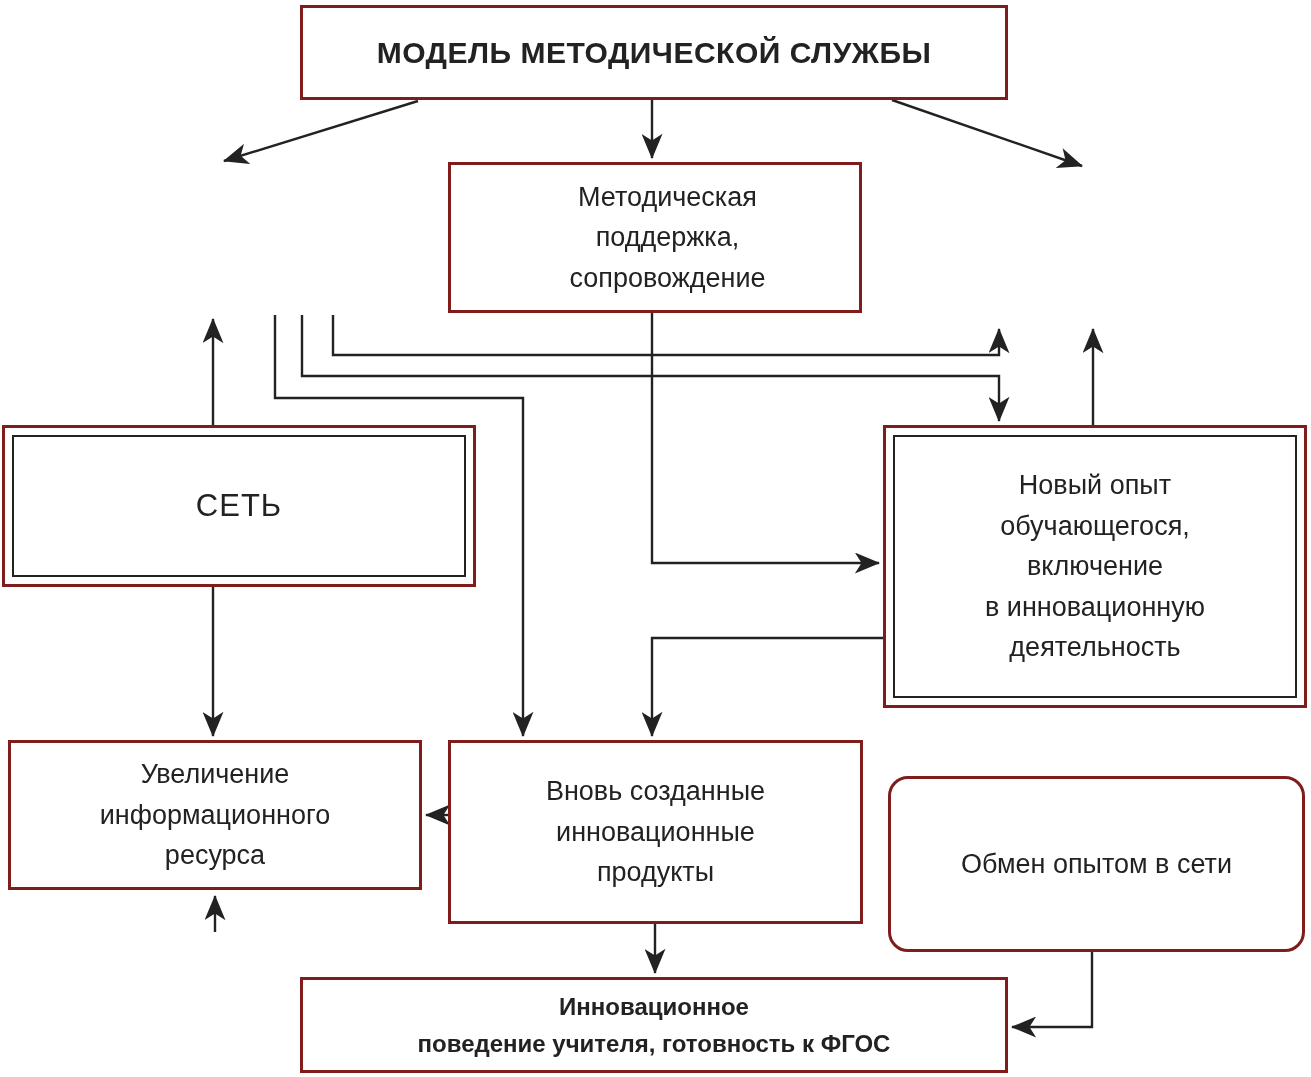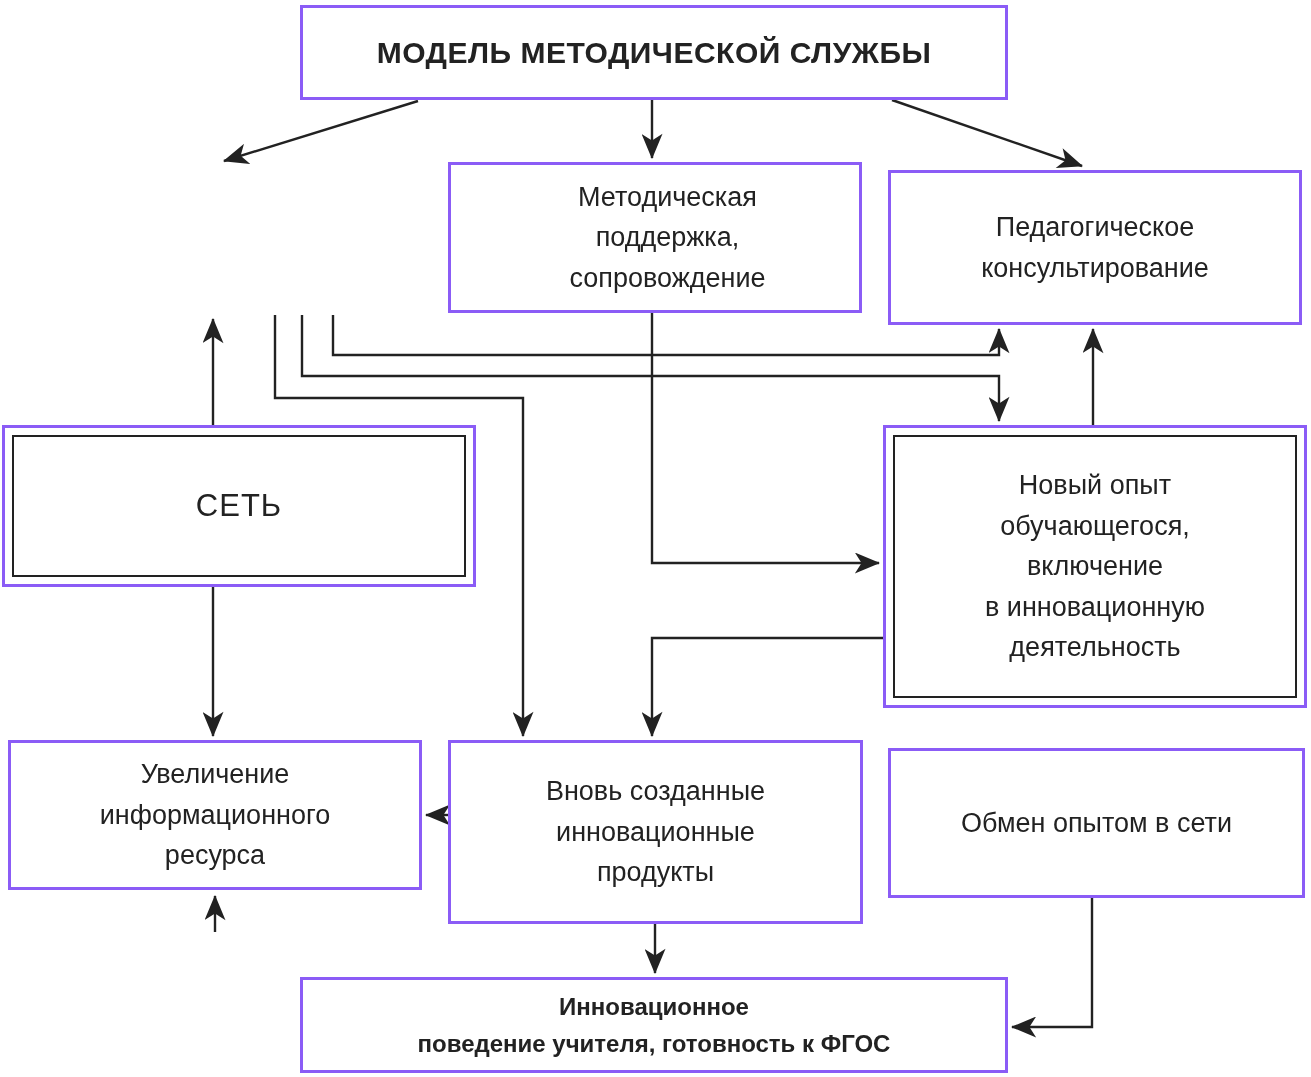--- a/index.html
+++ b/index.html
@@ -9,21 +9,21 @@
     background:#ffffff;
     font-family:"Liberation Sans","DejaVu Sans",sans-serif;
     color:#222222;
     overflow:hidden;
   }
   svg.connectors{position:absolute;left:0;top:0;width:1311px;height:1077px;z-index:1;}
   .edge{fill:none;stroke:#222222;stroke-width:2.4px;}
   .node{
     position:absolute;
     box-sizing:border-box;
-    border:3px solid #8b5cf6;
+    border:3px solid #7f1d1d;
     background:#ffffff;
     display:flex;align-items:center;justify-content:center;
     text-align:center;
     font-size:27px;line-height:1.5;
     white-space:pre-line;
     z-index:2;
   }
   .node.double{padding:7px;}
   .node.double .inner{
     box-sizing:border-box;
@@ -33,21 +33,21 @@
     white-space:pre-line;
   }
   #node-model{left:300px;top:5px;width:708px;height:95px;font-weight:bold;font-size:30px;letter-spacing:.5px;}
   #node-module-choice{left:8px;top:163px;width:412px;height:152px;}
   #node-method-support{left:448px;top:162px;width:414px;height:151px;padding-left:25px;}
   #node-pedagogical{left:888px;top:170px;width:414px;height:155px;}
   #node-network{left:2px;top:425px;width:474px;height:162px;font-size:31px;letter-spacing:1px;}
   #node-new-experience{left:883px;top:425px;width:424px;height:283px;}
   #node-info-resource{left:8px;top:740px;width:414px;height:150px;}
   #node-new-products{left:448px;top:740px;width:415px;height:184px;}
-  #node-exchange{left:888px;top:748px;width:417px;height:150px;}
+  #node-exchange{left:888px;top:776px;width:417px;height:176px;border-radius:20px;}
   #node-innovative{left:300px;top:977px;width:708px;height:96px;font-weight:bold;font-size:24px;line-height:1.55;}
 </style>
 </head>
 <body>
 
 <div class="stage">
 
   <svg class="connectors" viewBox="0 0 1311 1077" xmlns="http://www.w3.org/2000/svg">
     <defs>
       <marker id="ah" viewBox="0 0 12 10" refX="11.5" refY="5" markerUnits="userSpaceOnUse" markerWidth="26" markerHeight="21" orient="auto">
@@ -77,24 +77,20 @@
     <span>МОДЕЛЬ МЕТОДИЧЕСКОЙ СЛУЖБЫ</span>
   </div>
 
 
   <div class="node" id="node-method-support">
     <span>Методическая
 поддержка,
 сопровождение</span>
   </div>
 
-  <div class="node" id="node-pedagogical">
-    <span>Педагогическое
-консультирование</span>
-  </div>
 
   <div class="node double" id="node-network">
     <div class="inner">
       <span>СЕТЬ</span>
     </div>
   </div>
 
   <div class="node" id="node-info-resource">
     <span>Увеличение
 информационного

